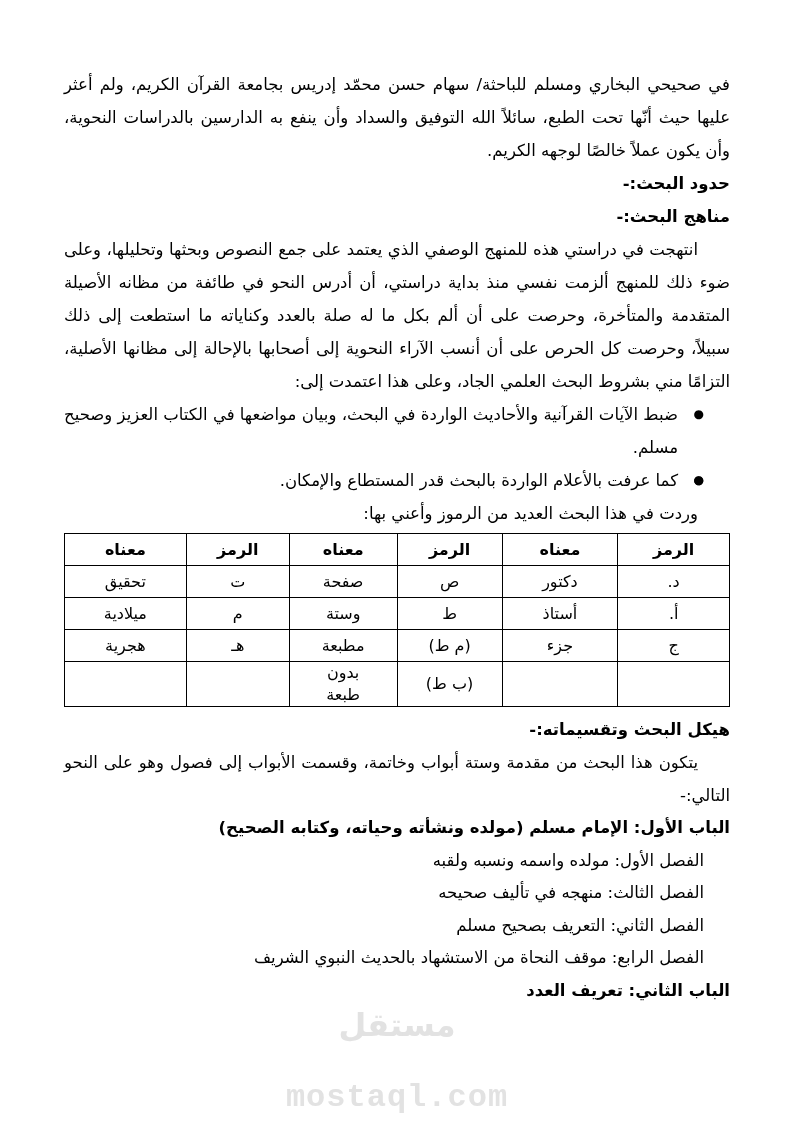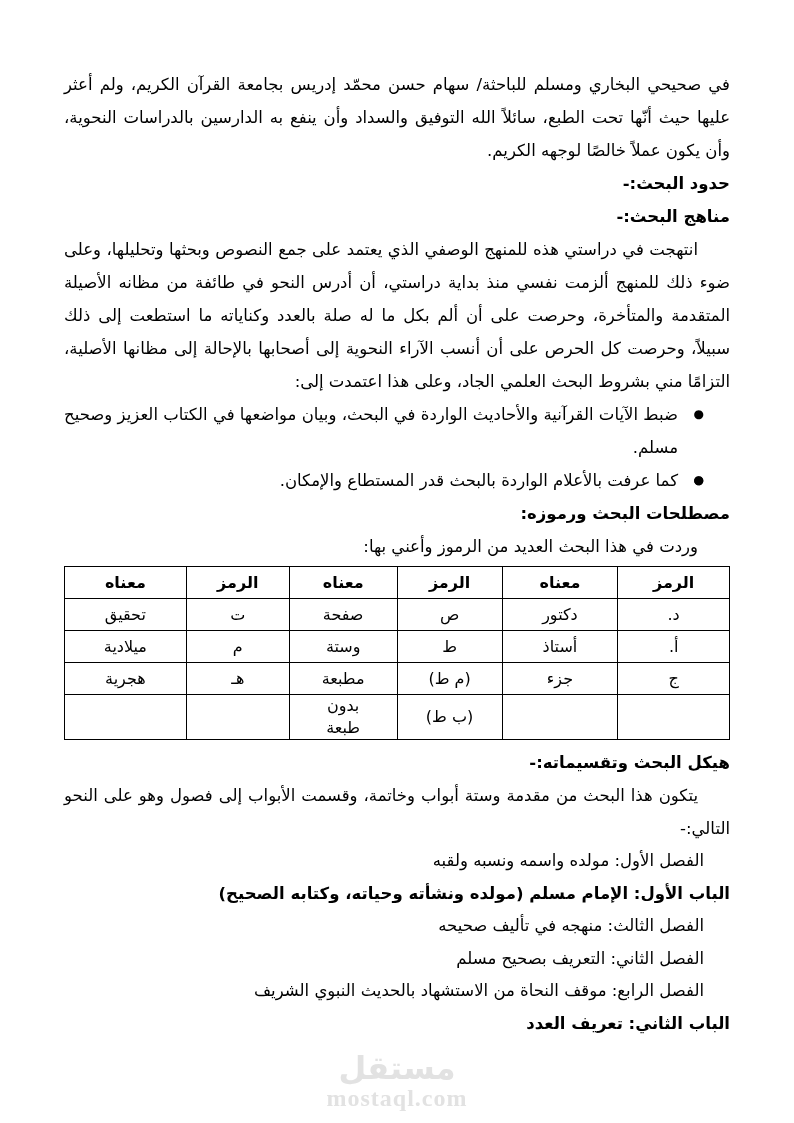--- a/index.html
+++ b/index.html
@@ -42,22 +42,23 @@
   .outline-line.fasl{padding-right:26px;}
   
   .watermark{
     position:absolute;left:0;right:0;bottom:12px;text-align:center;
     direction:rtl;pointer-events:none;
   }
   .watermark .wm-logo{
     font-size:32px;font-weight:bold;line-height:34px;letter-spacing:1px;
   }
   .watermark .wm-url{
-    direction:ltr;font-size:24px;font-weight:bold;line-height:26px;letter-spacing:1px;
-    font-family:Liberation Serif, serif;
+    direction:ltr;font-size:32px;font-weight:bold;line-height:26px;letter-spacing:1px;
+    font-family:Liberation Mono, monospace;
+    margin-top:43px;
   }
 </style>
 </head>
 <body>
 
 <div class="page">
 
   <p class="para">في صحيحي البخاري ومسلم للباحثة/ سهام حسن محمّد إدريس بجامعة القرآن الكريم، ولم أعثر عليها حيث أنّها تحت الطبع، سائلاً الله التوفيق والسداد وأن ينفع به الدارسين بالدراسات النحوية، وأن يكون عملاً خالصًا لوجهه الكريم.</p>
 
   <p class="heading">حدود البحث:-</p>
@@ -76,21 +77,20 @@
         <span class="dot">●</span>
       </li>
 
       <li>
         <span class="dot">●</span>
         <span>كما عرفت بالأعلام الواردة بالبحث قدر المستطاع والإمكان.</span>
       </li>
 
   </ul>
 
-  <p class="heading">مصطلحات البحث ورموزه:</p>
   <p class="para indent">وردت في هذا البحث العديد من الرموز وأعني بها:</p>
 
   <table class="symbols">
     <colgroup>
       <col style="width:16.8%">
         <col style="width:17.4%">
       <col style="width:15.8%">
         <col style="width:16.2%">
       <col style="width:15.5%">
         <col style="width:18.3%">
@@ -144,26 +144,26 @@
         </tr>
 
     </tbody>
   </table>
 
   <p class="heading">هيكل البحث وتقسيماته:-</p>
   <p class="para indent">يتكون هذا البحث من مقدمة وستة أبواب وخاتمة، وقسمت الأبواب إلى فصول وهو على النحو التالي:-</p>
 
   <div>
 
+      <p class="outline-line bab">
+        <span>الباب الأول: الإمام مسلم (مولده ونشأته وحياته، وكتابه الصحيح)</span>
+      </p>
+
       <p class="outline-line fasl">
         <span>الفصل الأول: مولده واسمه ونسبه ولقبه</span>
-      </p>
-
-      <p class="outline-line bab">
-        <span>الباب الأول: الإمام مسلم (مولده ونشأته وحياته، وكتابه الصحيح)</span>
       </p>
 
       <p class="outline-line fasl">
         <span>الفصل الثالث: منهجه في تأليف صحيحه</span>
       </p>
 
       <p class="outline-line fasl">
         <span>الفصل الثاني: التعريف بصحيح مسلم</span>
       </p>
 

